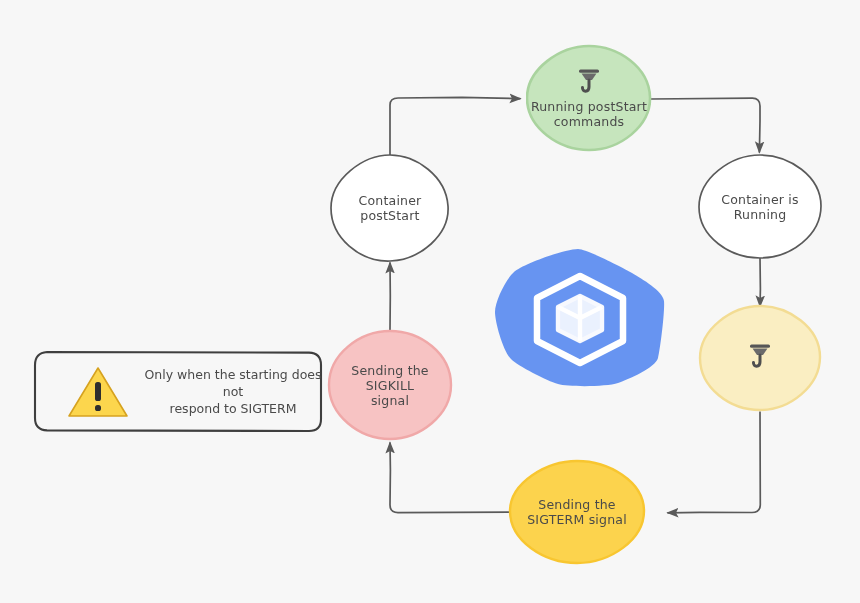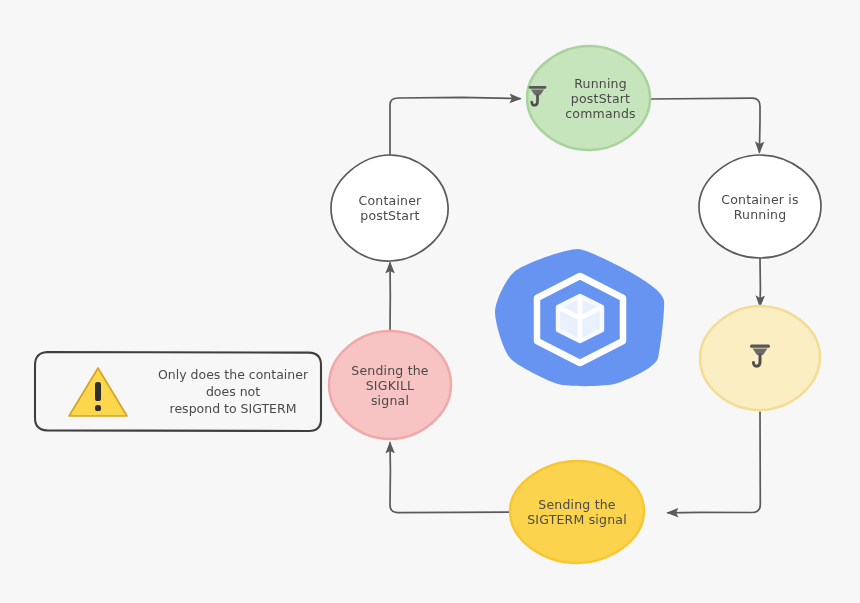--- a/index.html
+++ b/index.html
@@ -5,21 +5,21 @@
   html,body{margin:0;padding:0;}
   body{
     width:860px;height:603px;
     background:#f7f7f7;
     font-family:"DejaVu Sans", sans-serif;
     overflow:hidden;
   }
   #stage{position:relative;width:860px;height:603px;}
   #edges{position:absolute;left:0;top:0;width:860px;height:603px;}
 
-  .node{position:absolute;display:flex;flex-direction:row;
+  .node{position:absolute;display:flex;flex-direction:column;
         align-items:center;justify-content:center;text-align:center;}
   .node .label{
     color:#4a4a4a;font-size:12.5px;line-height:15px;
     letter-spacing:.2px;white-space:pre-line;
     font-family:"DejaVu Sans", sans-serif;
     position:relative;z-index:3;
   }
 
   
   .blob{position:absolute;left:0;top:0;width:100%;height:100%;z-index:1;}
@@ -147,17 +147,17 @@
       <path d="M14,2 L276,2.6 Q288,3 288,15 L288,69 Q288,81 276,81 L14,80.4
                Q2,80 2,68 L2,15 Q2,3 14,2 Z" fill="none" stroke="#3f3f3f" stroke-width="2.1" stroke-linejoin="round"></path>
     </svg>
 
     <svg class="tri" width="62" height="54" viewBox="0 0 62 54" xmlns="http://www.w3.org/2000/svg">
       <path d="M31,3 L60,51 L2,51 Z" fill="#fcd64d" stroke="#d6a21f" stroke-width="1.6" stroke-linejoin="round"></path>
       <rect x="28" y="17" width="6" height="19" rx="2.6" fill="#2e2e2e"></rect>
       <rect x="28" y="40" width="6" height="6" rx="2.6" fill="#2e2e2e"></rect>
     </svg>
 
-    <div class="ntext">Only does the container does not
+    <div class="ntext">Only when the starting does not
 respond to SIGTERM</div>
   </div>
 
 </div>
 
 </body></html>

